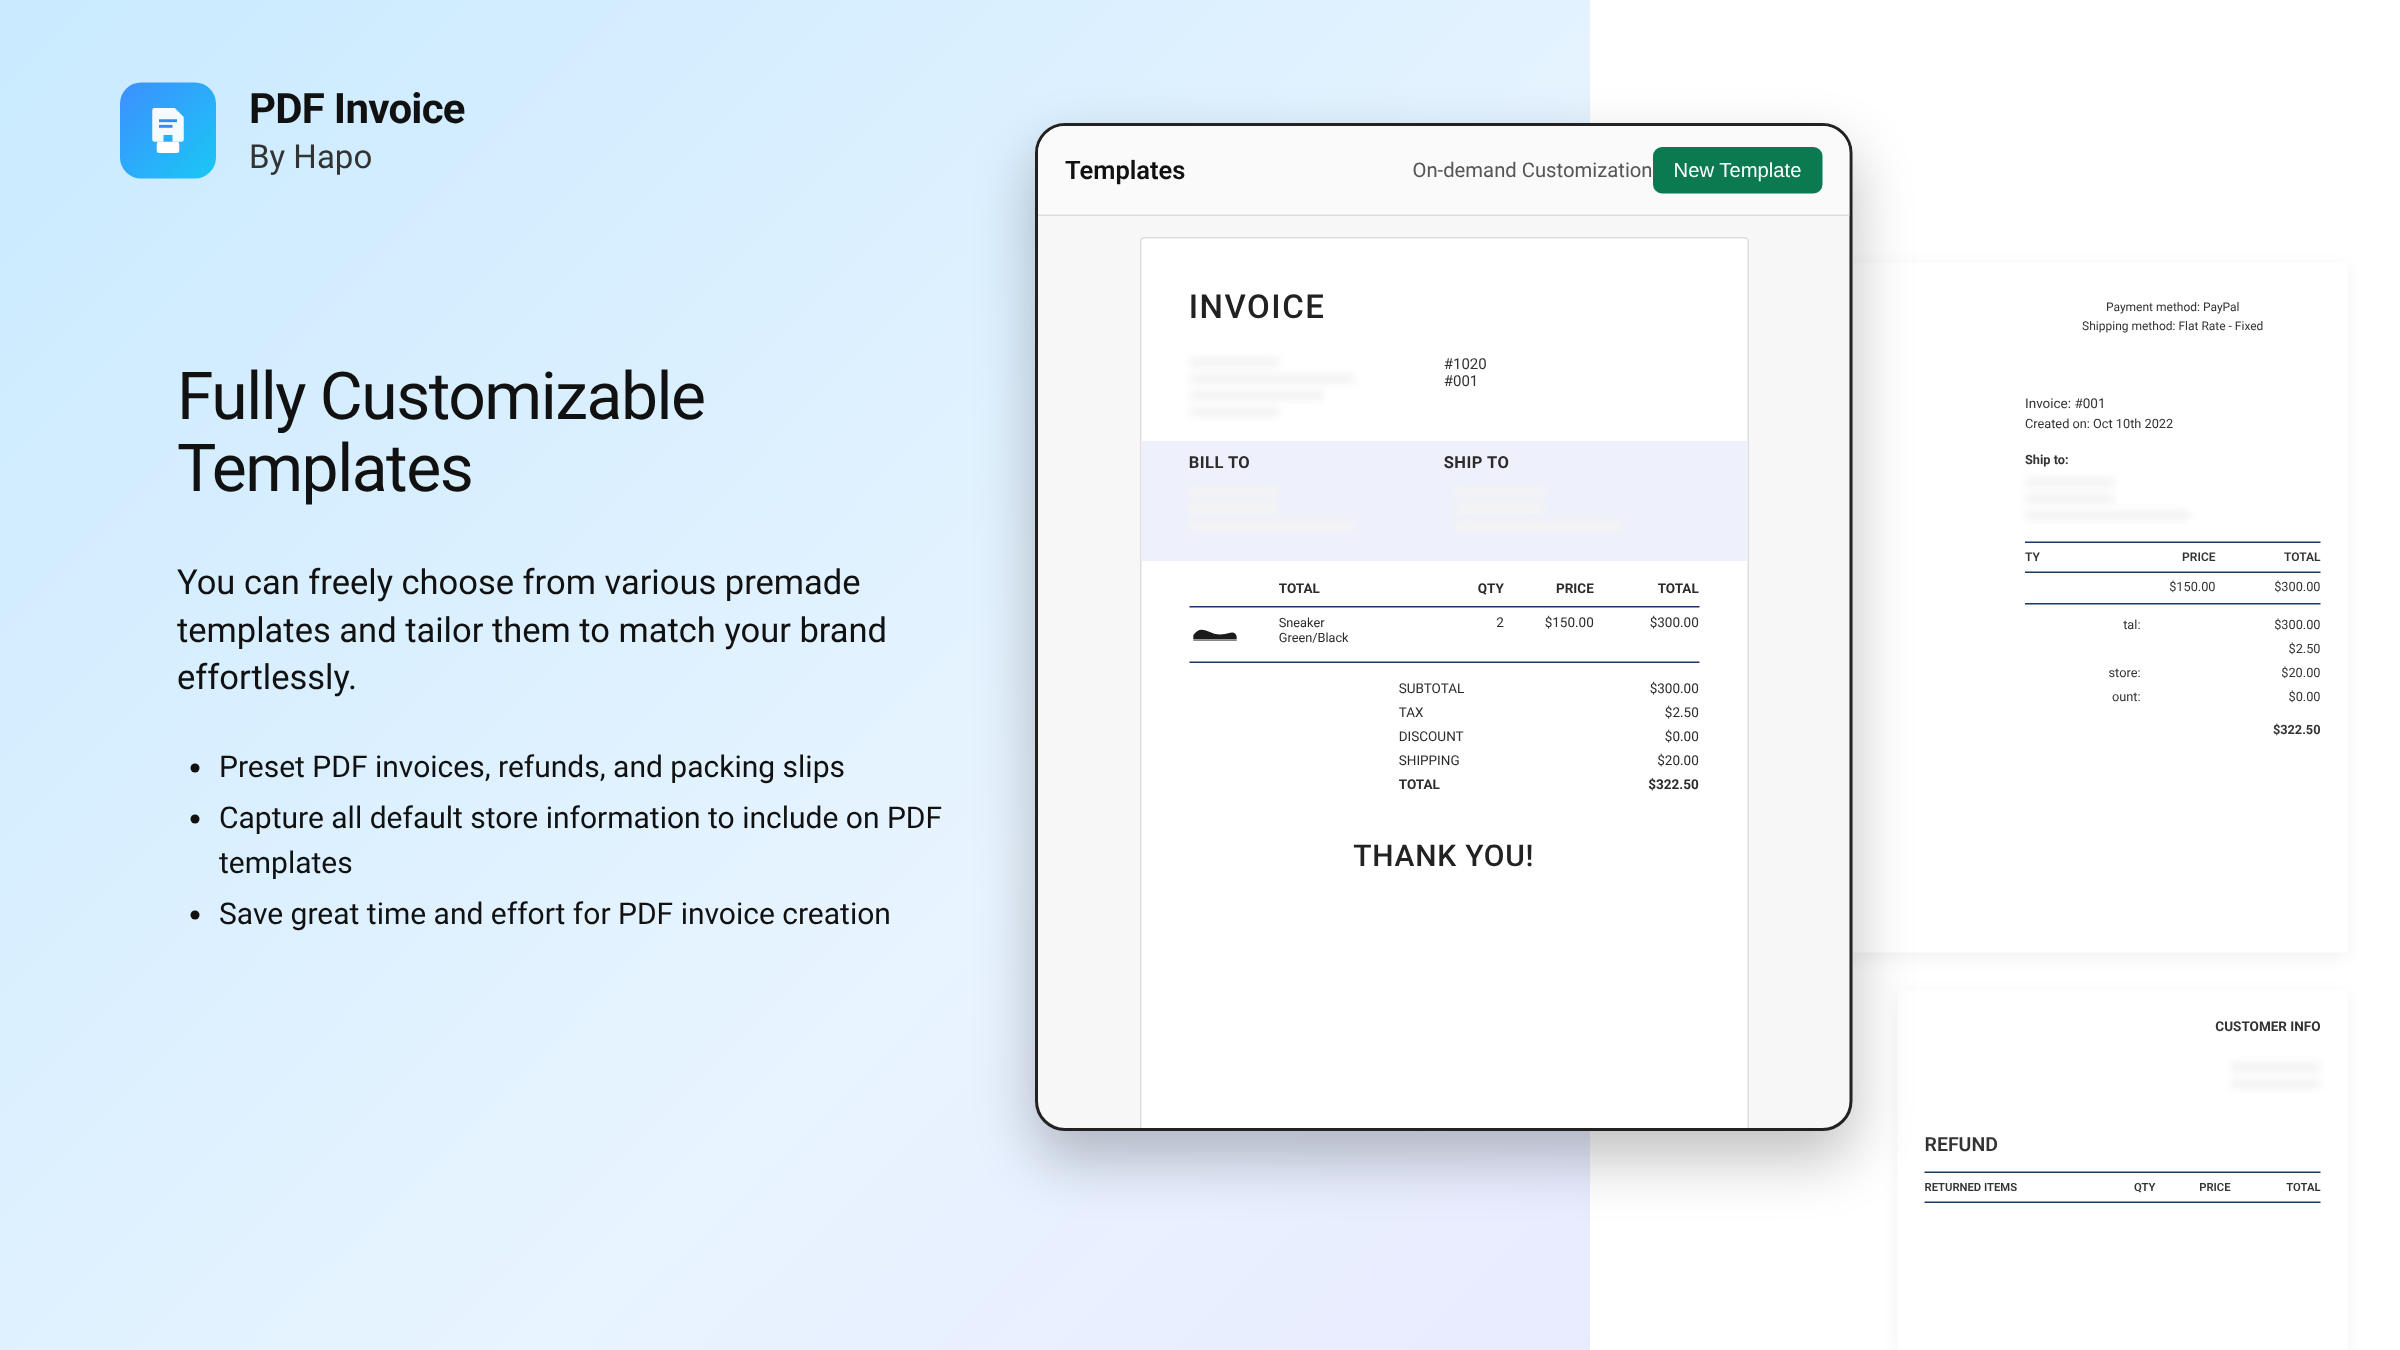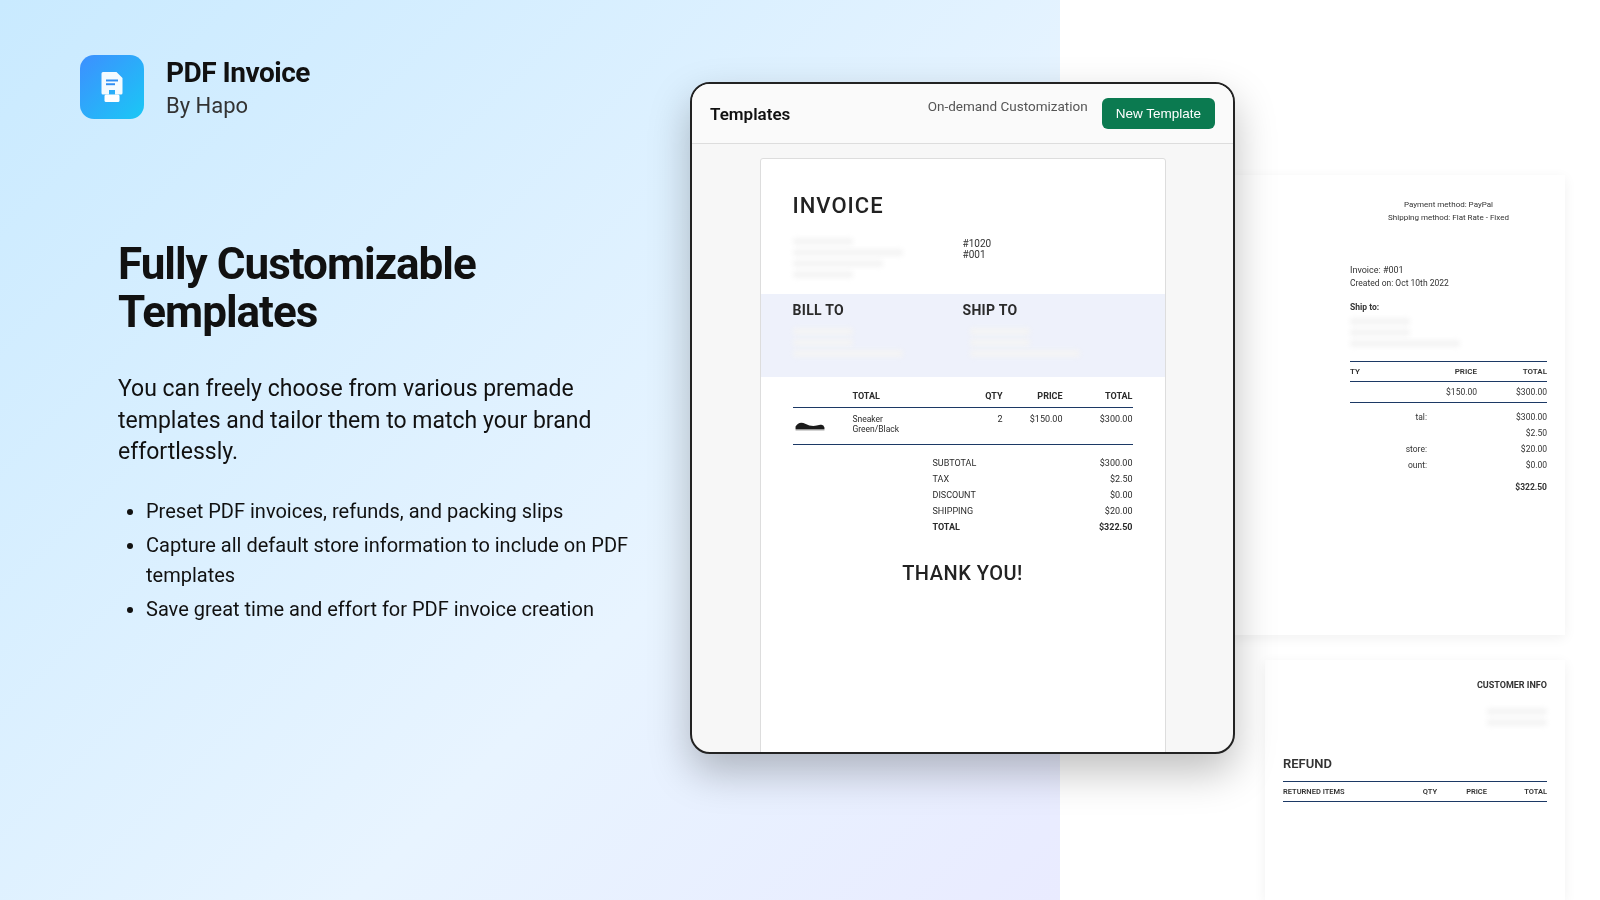--- a/index.html
+++ b/index.html
@@ -44,21 +44,21 @@
   .app-by { font-size: 22px; color: #333; margin-top: 4px; }
   .copy-block {
     position: absolute;
     top: 240px;
     left: 118px;
     width: 530px;
     z-index: 5;
   }
   .headline {
     font-size: 44px;
-    font-weight: 700;
+    font-weight: 400;
     line-height: 1.1;
     letter-spacing: -1px;
     margin-bottom: 36px;
   }
   .subhead {
     font-size: 23px;
     line-height: 1.38;
     margin-bottom: 28px;
     color: #111;
   }
@@ -81,21 +81,21 @@
   }
   .panel-header {
     display: flex;
     align-items: center;
     justify-content: space-between;
     padding: 14px 18px;
     border-bottom: 1px solid #ddd;
     background: #fafafa;
   }
   .panel-title { font-size: 17px; font-weight: 600; }
-  .panel-right-actions { display: flex; align-items: flex-start; gap: 14px; }
+  .panel-right-actions { display: flex; align-items: center; }
   .link-muted { font-size: 13.5px; color: #555; }
   .btn-primary {
     background: #0b7a50;
     color: #fff;
     font-size: 13.5px;
     padding: 8px 14px;
     border-radius: 6px;
     border: none;
   }
   .invoice-page {
@@ -113,21 +113,21 @@
   .meta-left { width: 50%; }
   .meta-right { width: 50%; font-size: 10px; color: #333; }
   .blur { filter: blur(2.5px); background: #f4f4f4; height: 7px; width: 90px; border-radius: 2px; margin-bottom: 4px; }
   .blur.sm{ width: 60px; }
   .blur.lg{ width: 110px; }
   .billship-band {
     background: #eef1fb;
     margin: 12px -32px 0;
     padding: 8px 32px 16px;
   }
-  .billship-head { display: flex; font-size: 14px; font-weight: 700; letter-spacing: .3px; margin-bottom: 10px; color: #2b2b2b; }
+  .billship-head { display: flex; font-size: 11px; font-weight: 700; letter-spacing: .3px; margin-bottom: 10px; color: #2b2b2b; }
   .billship-head > div { flex: 1; }
   .billship-body { display: flex; gap: 14px; }
   .billship-body > div { flex: 1; }
   .table-head {
     display: grid;
     grid-template-columns: 60px 1fr 40px 60px 70px;
     font-size: 9px;
     font-weight: 700;
     border-bottom: 1.5px solid #1c3965;
     padding: 14px 0 6px;

